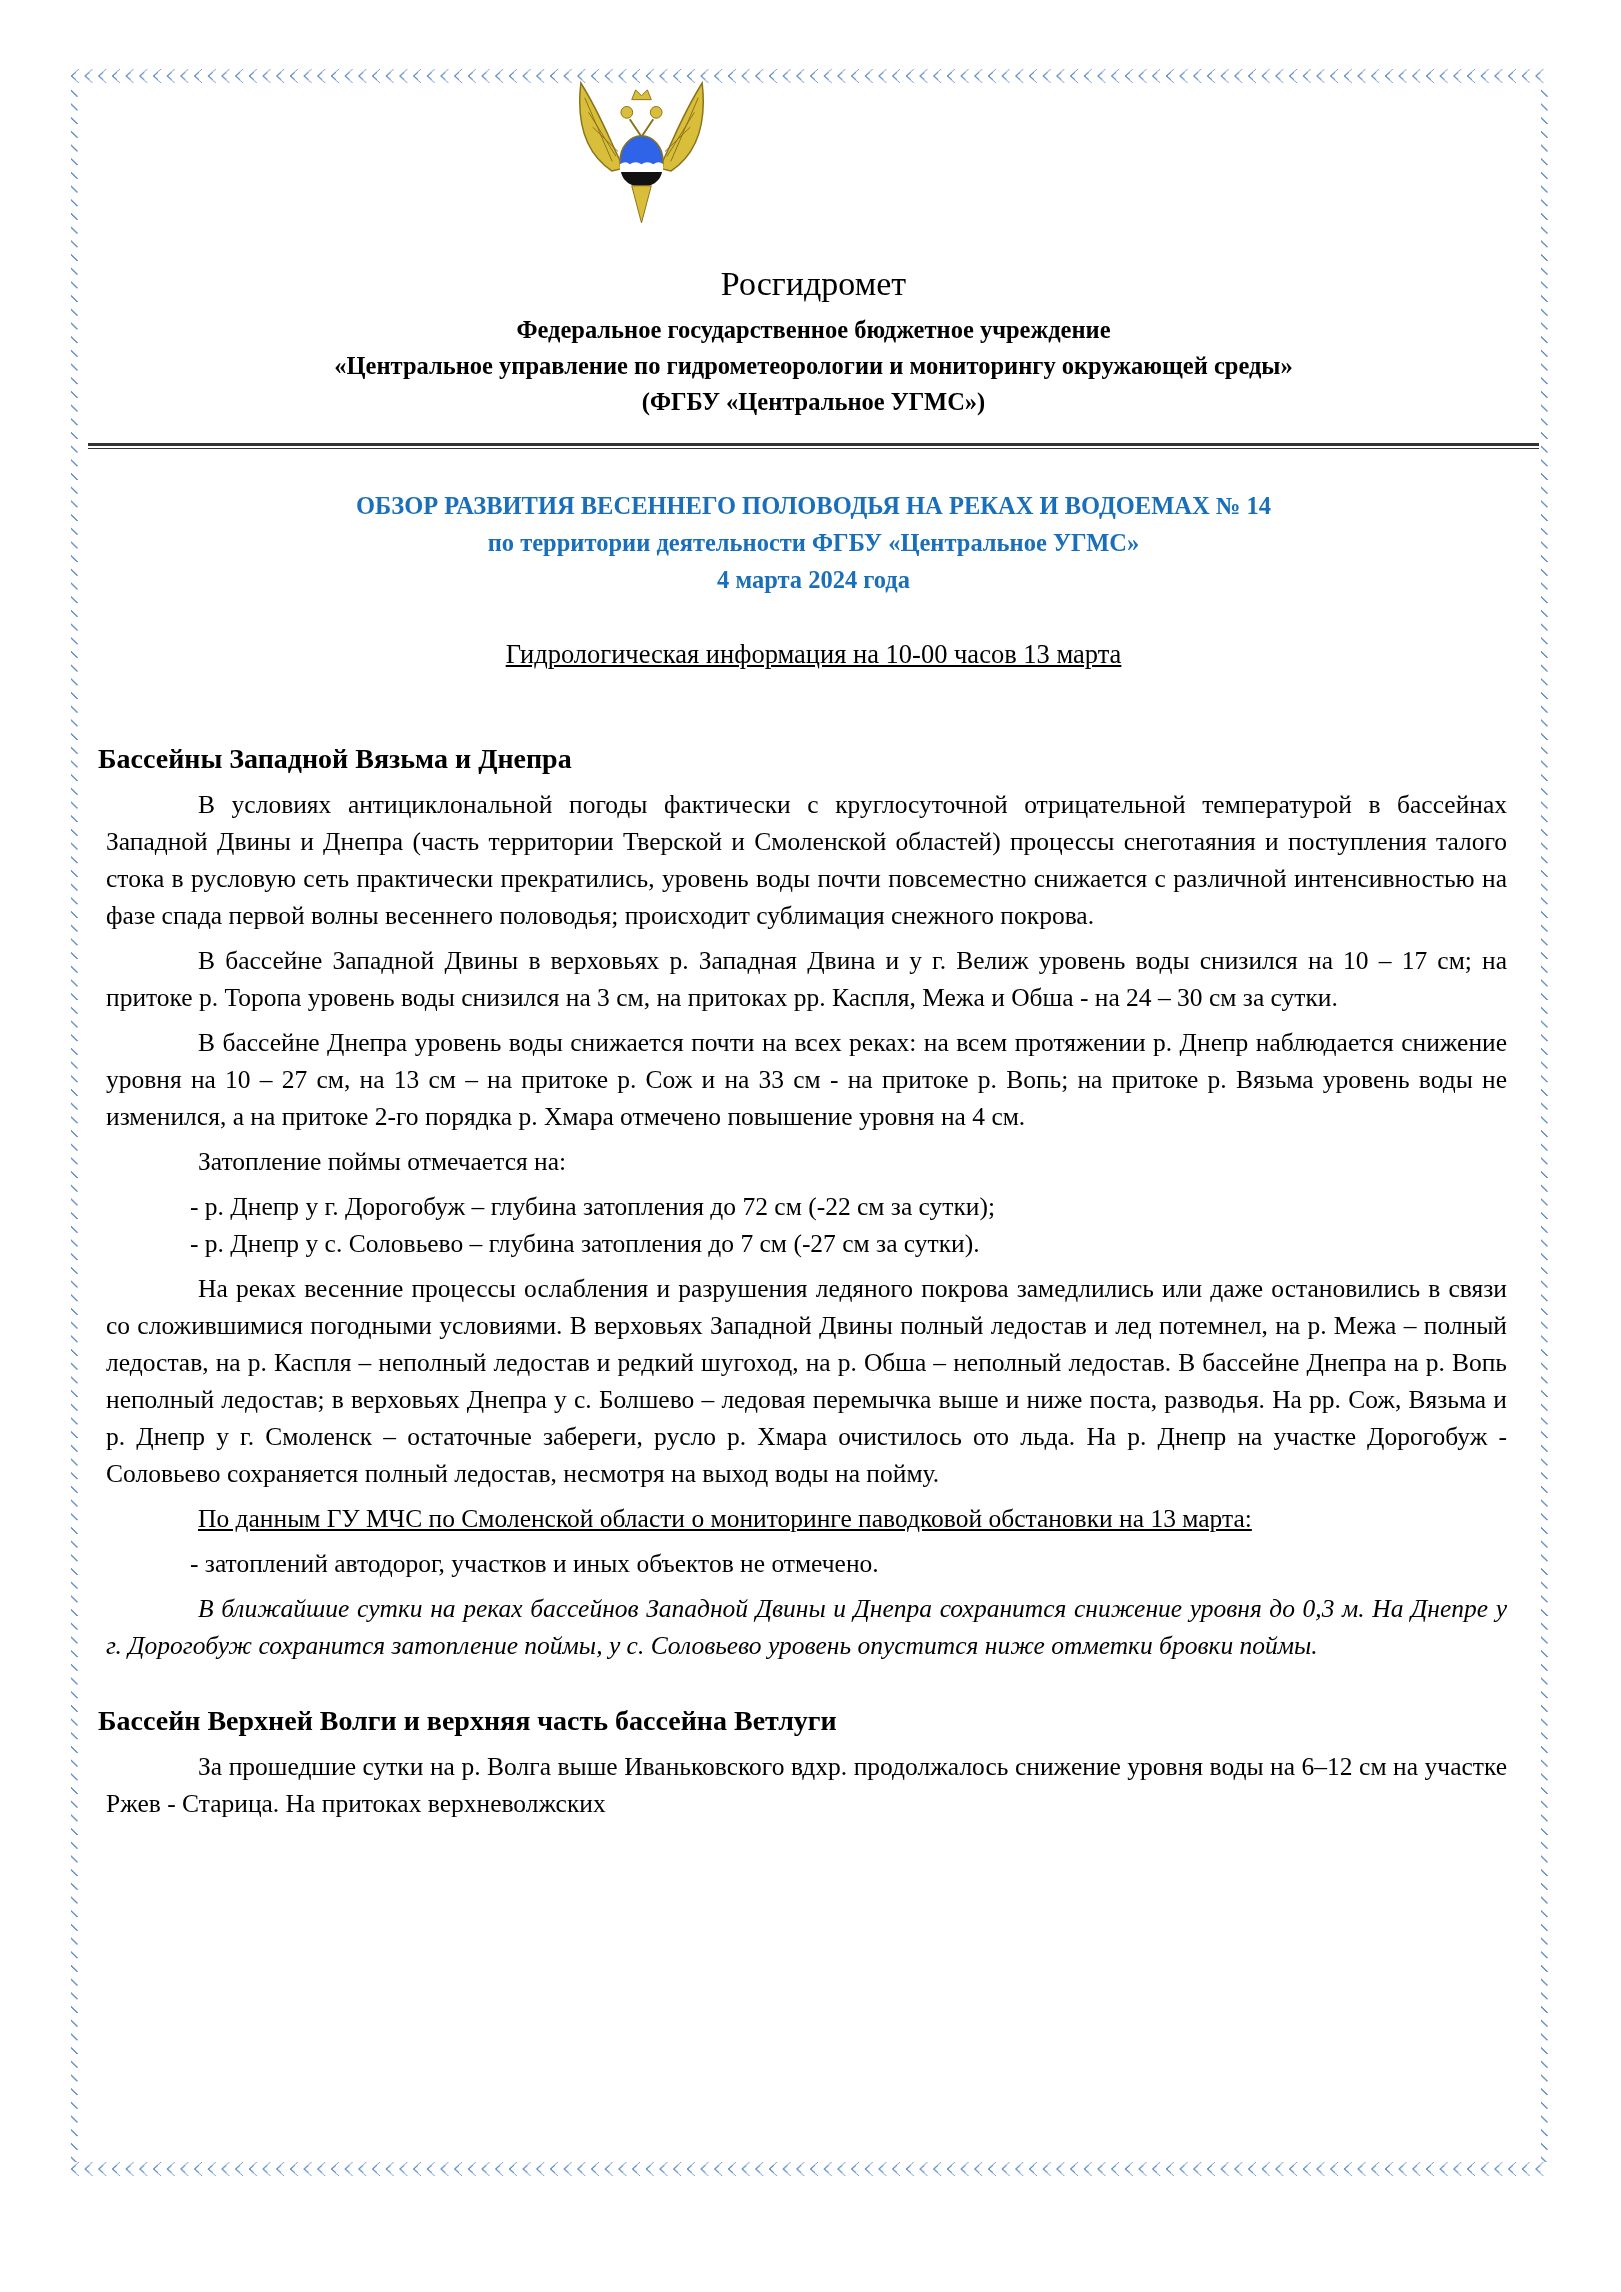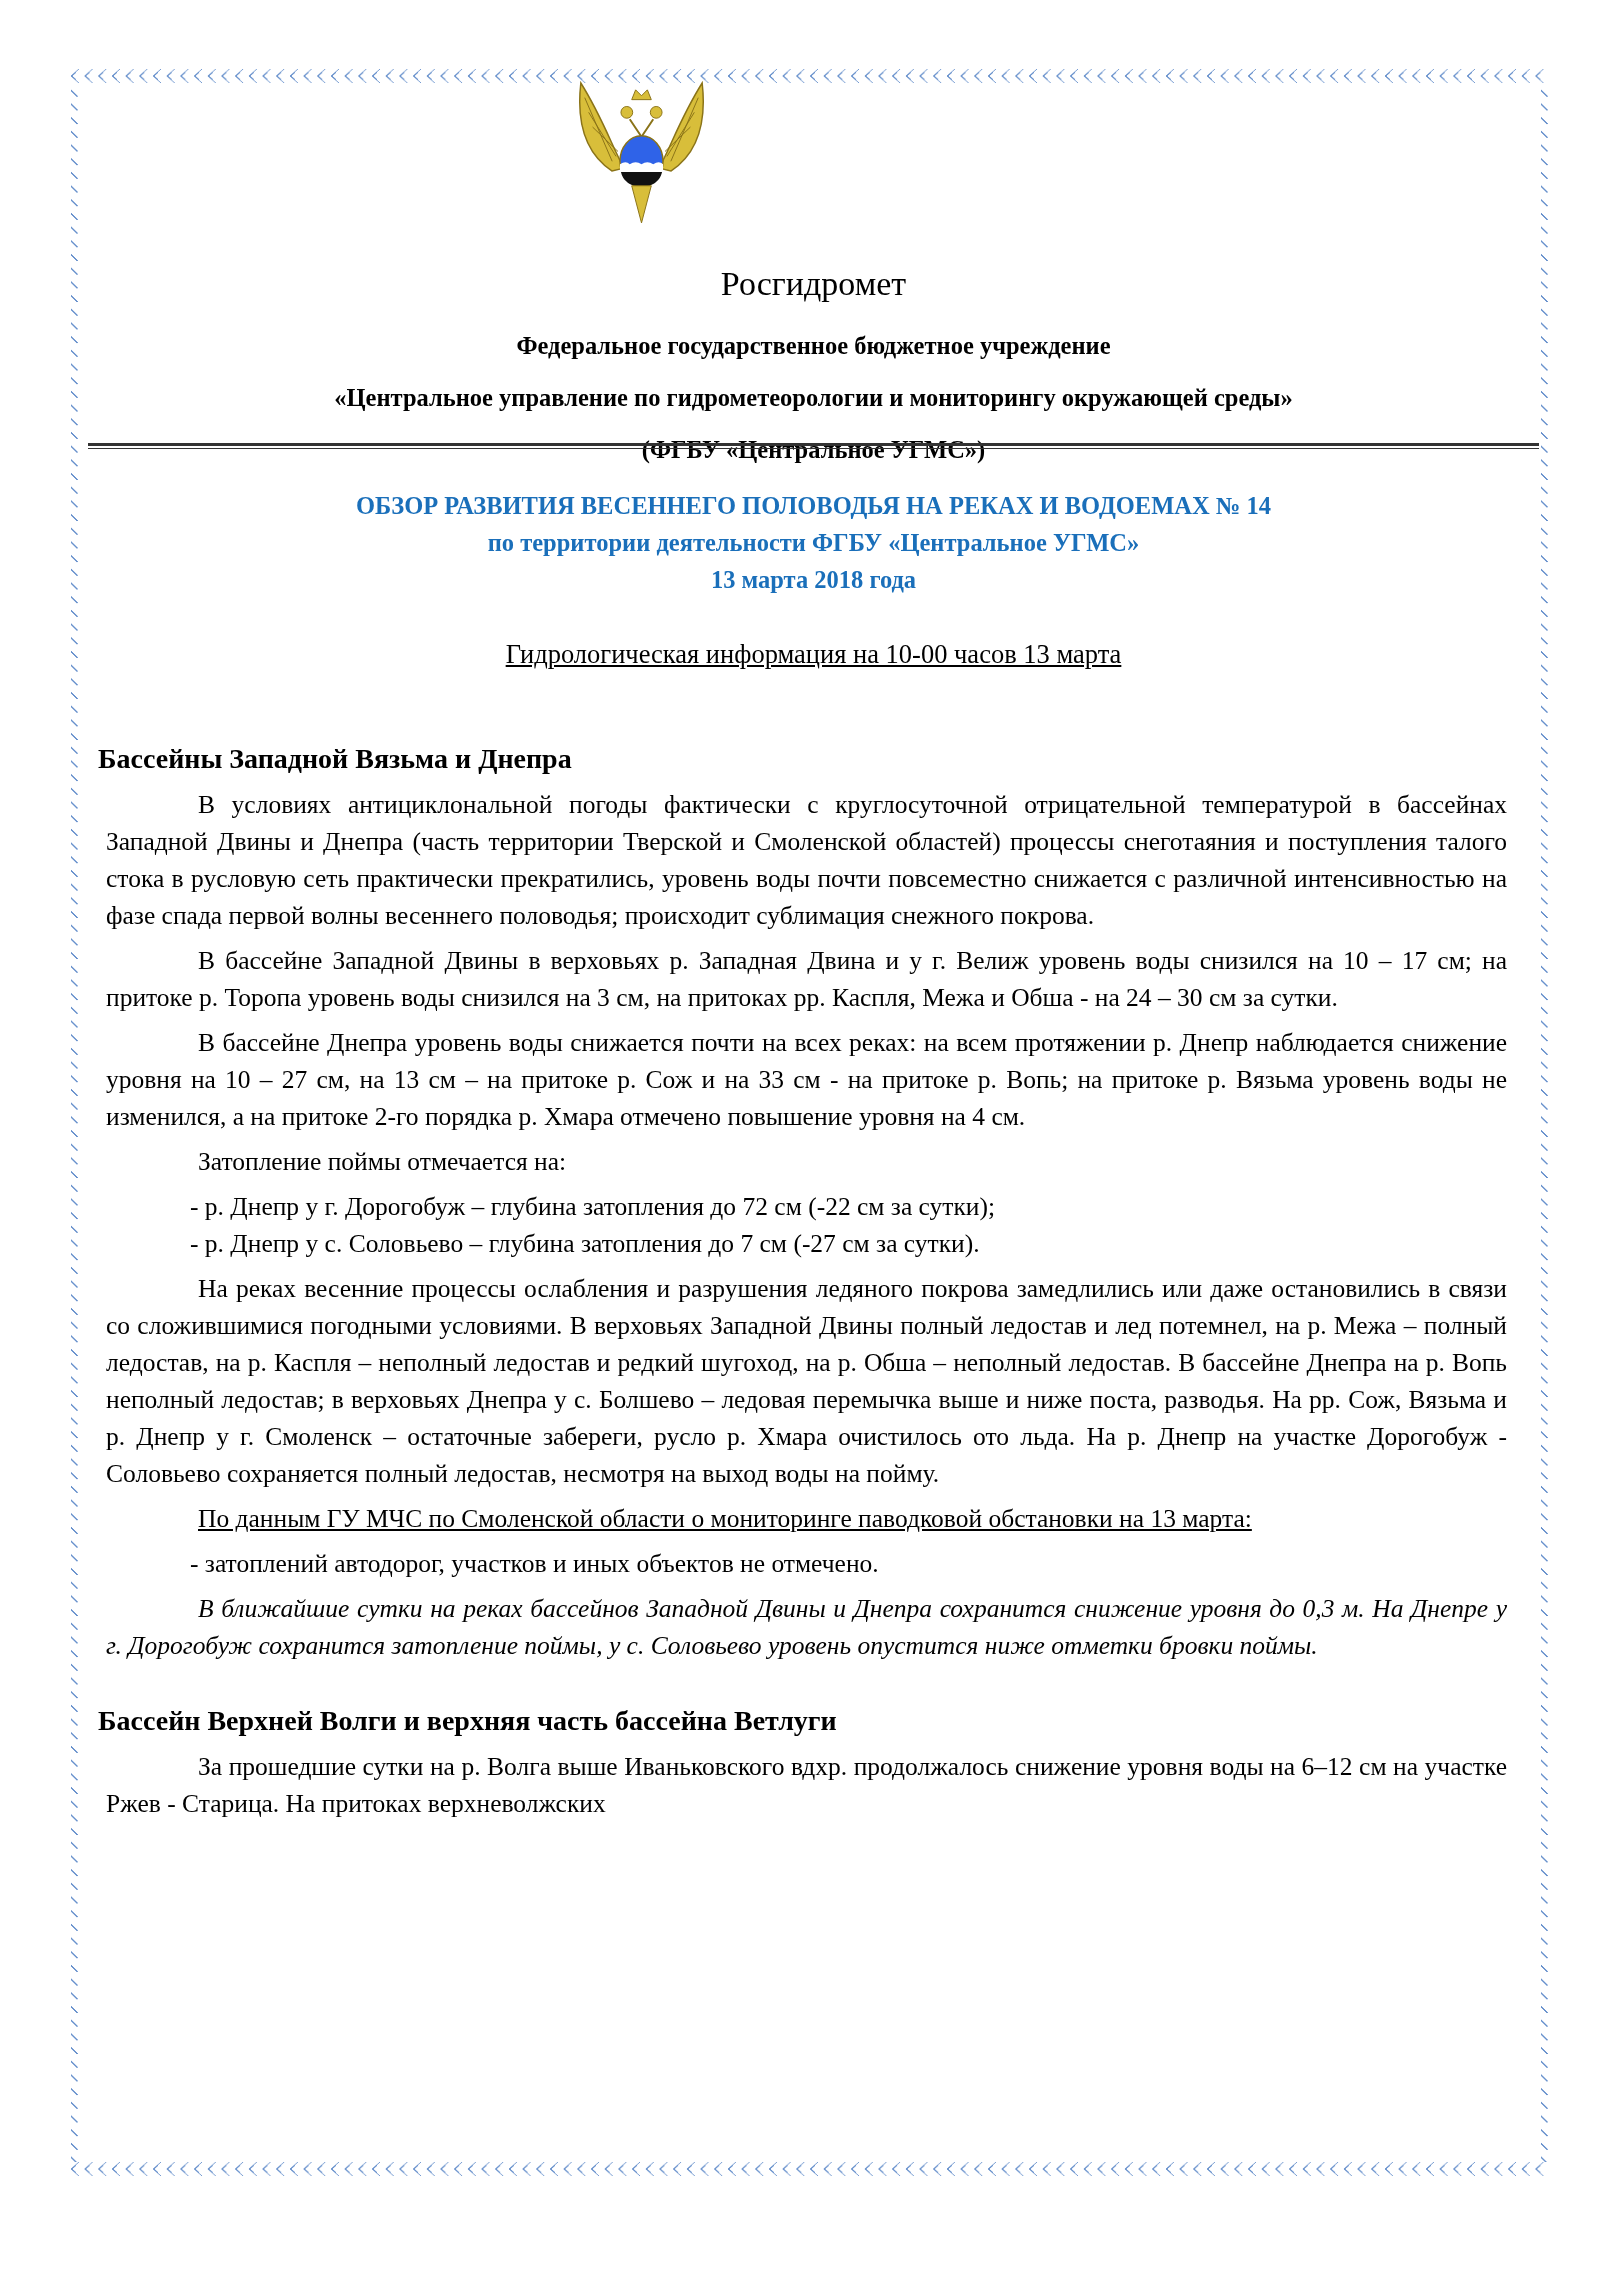--- a/index.html
+++ b/index.html
@@ -30,21 +30,21 @@
 
   
   .emblem { position: absolute; left: 573px; top: 78px; width: 137px; height: 147px; }
 
   .content { position: absolute; left: 98px; top: 0; width: 1431px; }
 
   .agency { position: absolute; top: 263px; left: 0; width: 1431px; text-align: center;
             font-size: 34px; line-height: 41px; }
   .org-block { position: absolute; top: 312px; left: 0; width: 1431px; text-align: center;
                font-weight: bold; font-size: 24.5px; line-height: 36px; }
-  .org-block div { margin: 16px; }
+  .org-block div { margin: 0; }
 
   .header-rule { position: absolute; top: 443px; left: -9.8px; width: 1451px; }
   .header-rule .r1 { height: 2.9px; background: #333; }
   .header-rule .r2 { height: 1px; background: #333; margin-top: 2px; }
 
   .report-title { position: absolute; top: 487px; left: 0; width: 1431px; text-align: center;
                   color: #1a6fba; font-weight: bold; font-size: 24.5px; line-height: 37px; }
 
   .info-heading { position: absolute; top: 639px; left: 0; width: 1431px; text-align: center;
                   font-weight: normal; font-size: 26.5px; text-decoration: underline; }
@@ -98,21 +98,21 @@
     <div>(ФГБУ «Центральное УГМС»)</div>
   </div>
   <div class="header-rule">
     <div class="r1"></div>
       <div class="r2"></div>
   </div>
 
   <div class="report-title">
     <div>ОБЗОР РАЗВИТИЯ ВЕСЕННЕГО ПОЛОВОДЬЯ НА РЕКАХ И ВОДОЕМАХ № 14</div>
     <div>по территории деятельности ФГБУ «Центральное УГМС»</div>
-    <div>13 марта 2018 года</div>
+    <div>4 марта 2024 года</div>
   </div>
 
   <div class="info-heading">Гидрологическая информация на 10-00 часов 13 марта</div>
 
   <div class="body-text">
     <h2 class="section-h">Бассейны Западной Вязьма и Днепра</h2>
     <p class="p">В условиях антициклональной погоды фактически с круглосуточной отрицательной температурой в бассейнах Западной Двины и Днепра (часть территории Тверской и Смоленской областей) процессы снеготаяния и поступления талого стока в русловую сеть практически прекратились, уровень воды почти повсеместно снижается с различной интенсивностью на фазе спада первой волны весеннего половодья; происходит сублимация снежного покрова.</p>
     <p class="p">В бассейне Западной Двины в верховьях р. Западная Двина и у г. Велиж  уровень воды снизился на 10 – 17 см; на притоке р. Торопа уровень воды снизился на 3 см, на притоках рр. Каспля, Межа и Обша  - на 24 – 30 см за сутки.</p>
     <p class="p">В бассейне Днепра уровень воды снижается почти на всех реках: на всем протяжении р. Днепр наблюдается снижение уровня на 10 – 27 см, на 13 см – на притоке р. Сож и на 33 см  - на притоке р. Вопь; на притоке р. Вязьма уровень воды не изменился, а на притоке 2-го порядка р. Хмара отмечено повышение уровня на 4 см.</p>
     <p class="p">Затопление поймы отмечается на:</p>

